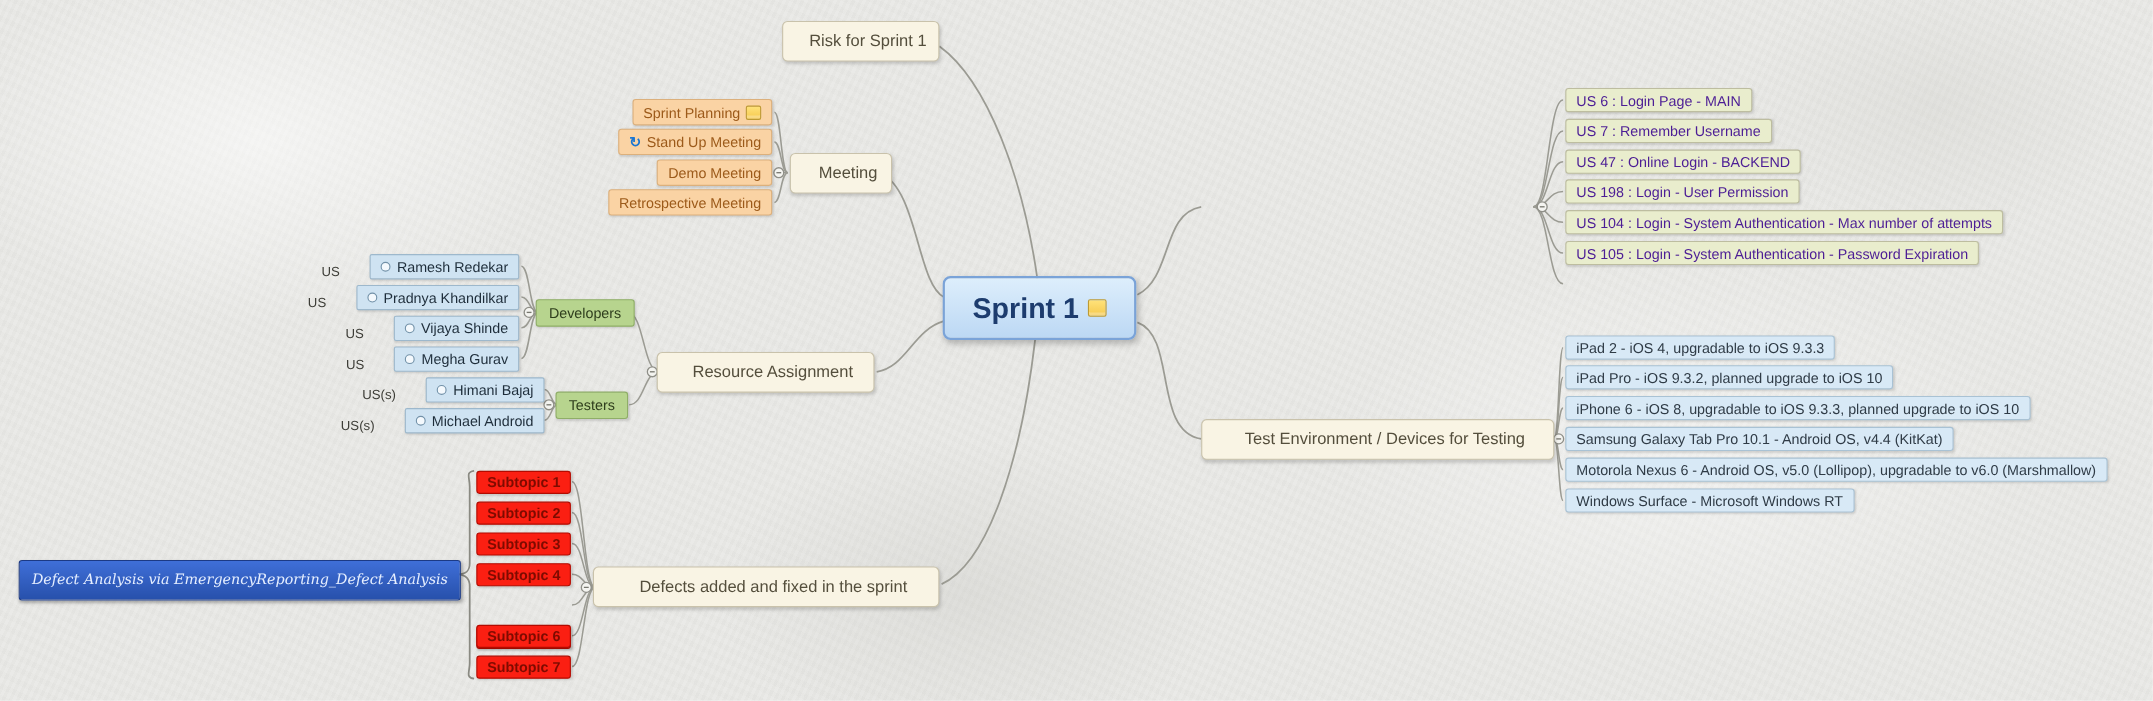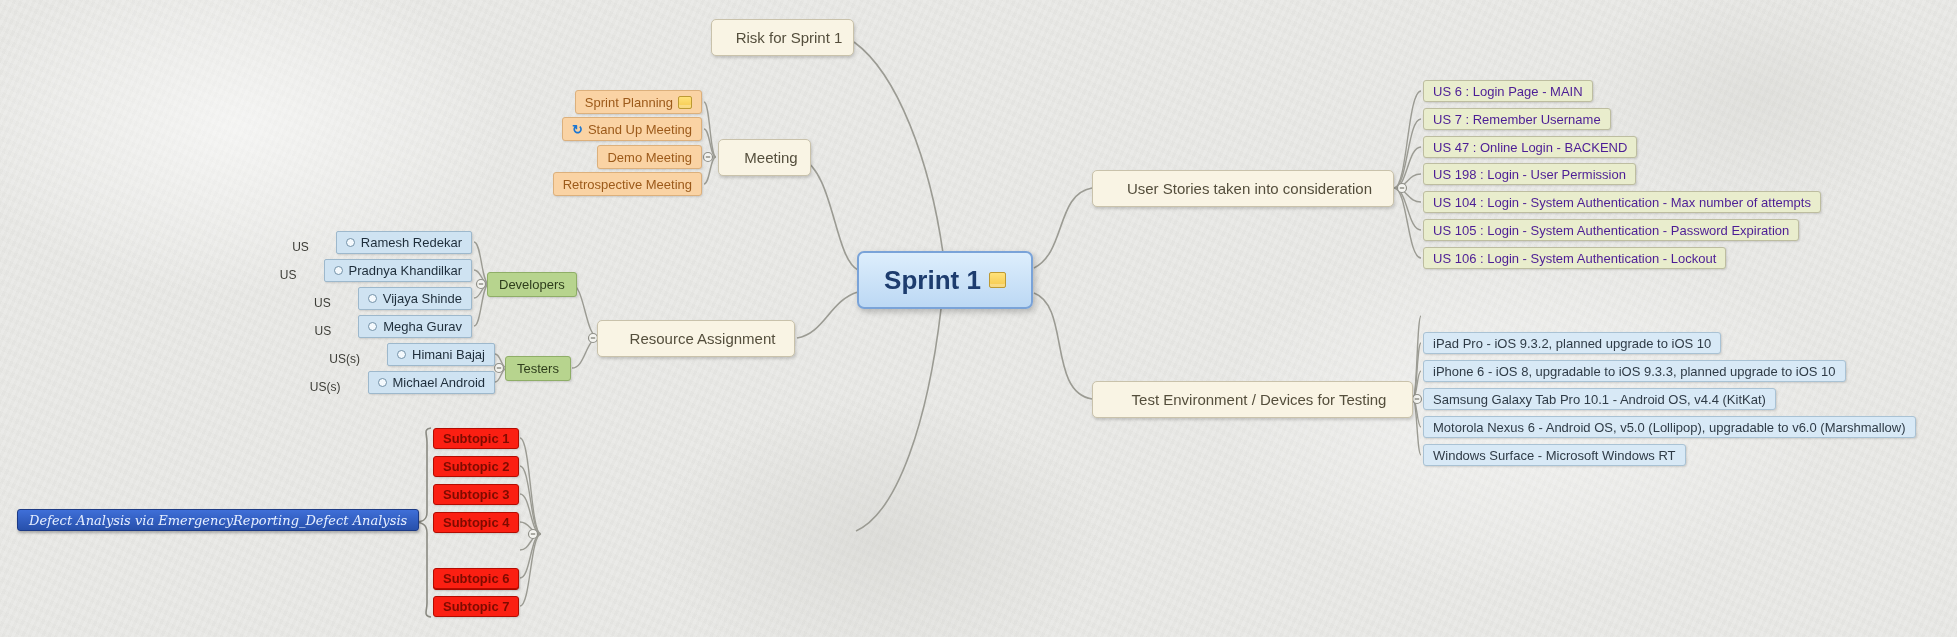--- a/index.html
+++ b/index.html
@@ -55,21 +55,21 @@
   .member-tag{font-size:12px; color:#3c3c36;}
   .member-box{
     background:#cfe3f2; border:1px solid #9db8cc; border-radius:2px;
     height:23px; padding:0 9px; display:flex; align-items:center; gap:6px;
     font-size:13px; color:#1e2d3a; box-sizing:border-box;
     box-shadow:1px 1px 2px rgba(0,0,0,0.12);
   }
   .callout{
     background:linear-gradient(#3f6fd8,#2750ab);
     border:1px solid #1c3a85; border-radius:3px;
-    height:22px; padding:0 11px;
+    height:37px; padding:0 11px;
     font-family:"DejaVu Serif", serif; font-style:italic; font-size:13px;
     color:#e6efff; box-shadow:1px 2px 3px rgba(0,0,0,0.28);
   }
 
   .note-icon{
     display:inline-block; width:15px; height:14px;
     background:linear-gradient(#ffe27a,#f5c94e);
     border:1px solid #bd9a33; border-radius:2px;
     box-shadow:inset 0 -3px 0 rgba(255,255,255,0.28);
   }
@@ -148,32 +148,32 @@
   </div>
 
   <div class="node main-topic" style="left:711px; top:19px; width:143px;">
     <span>Risk for Sprint 1</span>
   </div>
 
   <div class="node main-topic" style="left:718px; top:139px; width:93px;">
     <span>Meeting</span>
   </div>
 
-  <div class="node main-topic" style="left:1092px; top:170px; width:302px;">
-    <span>User Stories taken into consideration</span>
-  </div>
 
   <div class="node main-topic" style="left:597px; top:320px; width:198px;">
     <span>Resource Assignment</span>
   </div>
 
   <div class="node main-topic" style="left:1092px; top:381px; width:321px;">
     <span>Test Environment / Devices for Testing</span>
   </div>
 
+  <div class="node main-topic" style="left:539px; top:515px; width:315px;">
+    <span>Defects added and fixed in the sprint</span>
+  </div>
 
   <div class="node child meeting-child" style="right:1255px; top:90px;">
     <span>Sprint Planning</span>
     <span class="note-icon small"></span>
   </div>
   <div class="node child meeting-child" style="right:1255px; top:117px;">
     <span class="refresh-icon">↻</span>
     <span>Stand Up Meeting</span>
   </div>
   <div class="node child meeting-child" style="right:1255px; top:145px;">
@@ -194,24 +194,24 @@
     </div>
   <div class="node child us-child" style="left:1423px; top:163px;">
       <span>US 198 : Login - User Permission</span>
     </div>
   <div class="node child us-child" style="left:1423px; top:191px;">
       <span>US 104 : Login - System Authentication - Max number of attempts</span>
     </div>
   <div class="node child us-child" style="left:1423px; top:219px;">
       <span>US 105 : Login - System Authentication - Password Expiration</span>
     </div>
-  <div class="node child us-child" style="left:1423px; top:247px;">
-      <span>US 106 : Login - System Authentication - Lockout</span>
-    </div>
-
+
+  <div class="node child env-child" style="left:1423px; top:305px;">
+      <span>iPad 2 - iOS 4, upgradable to iOS 9.3.3</span>
+    </div>
   <div class="node child env-child" style="left:1423px; top:332px;">
       <span>iPad Pro - iOS 9.3.2, planned upgrade to iOS 10</span>
     </div>
   <div class="node child env-child" style="left:1423px; top:360px;">
       <span>iPhone 6 - iOS 8, upgradable to iOS 9.3.3, planned upgrade to iOS 10</span>
     </div>
   <div class="node child env-child" style="left:1423px; top:388px;">
       <span>Samsung Galaxy Tab Pro 10.1 - Android OS, v4.4 (KitKat)</span>
     </div>
   <div class="node child env-child" style="left:1423px; top:416px;">

